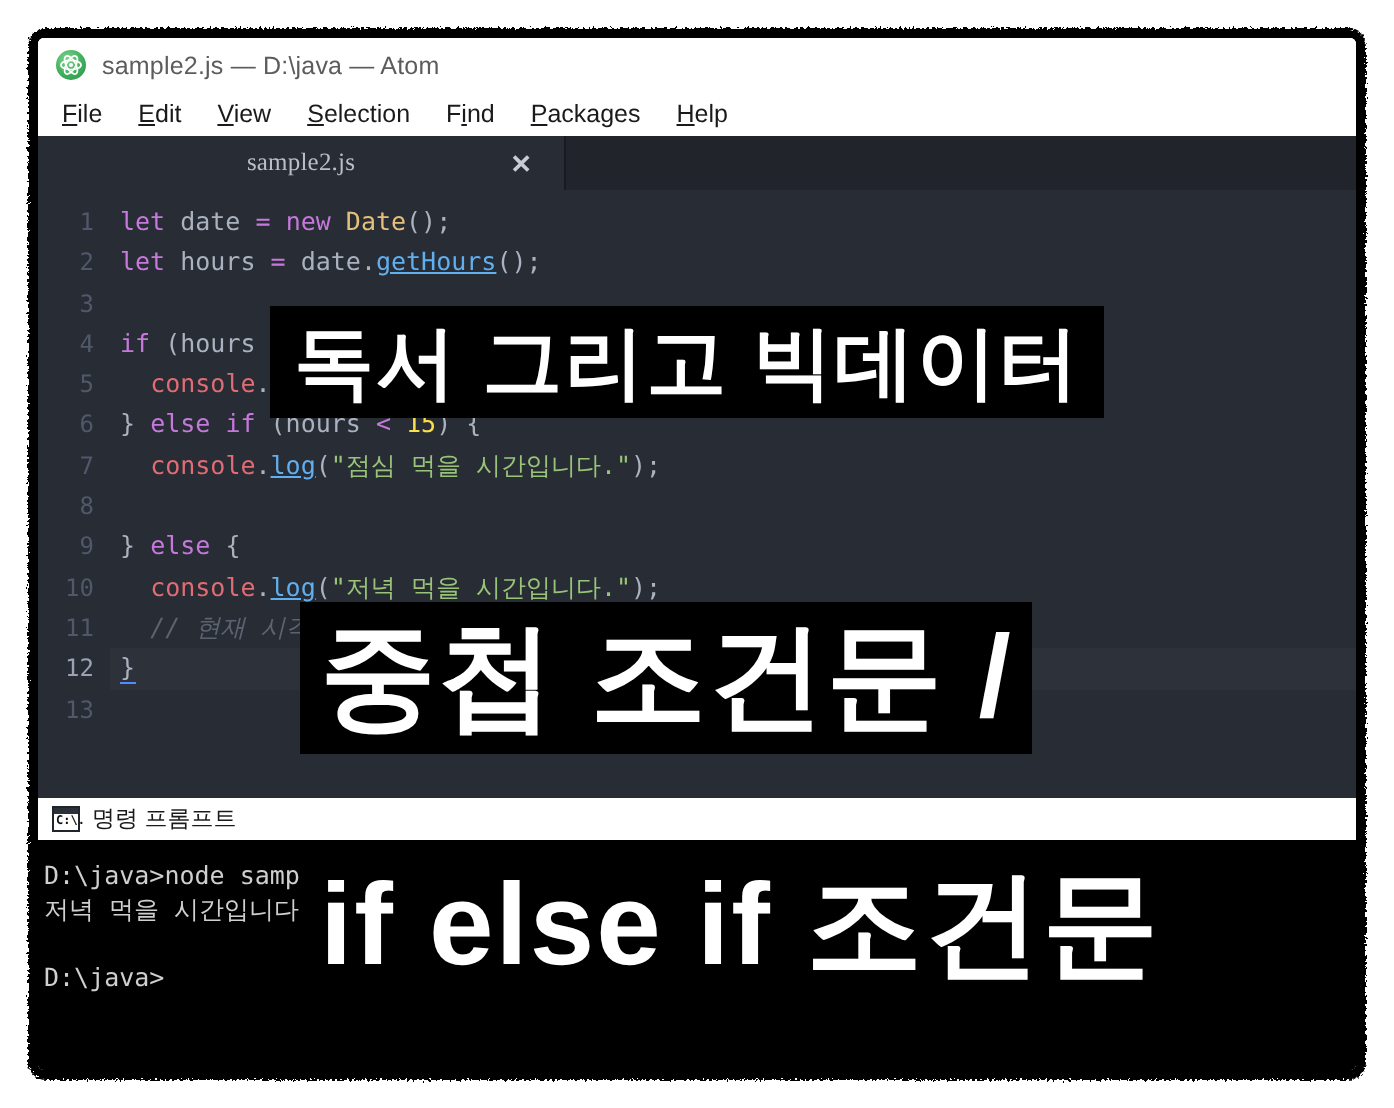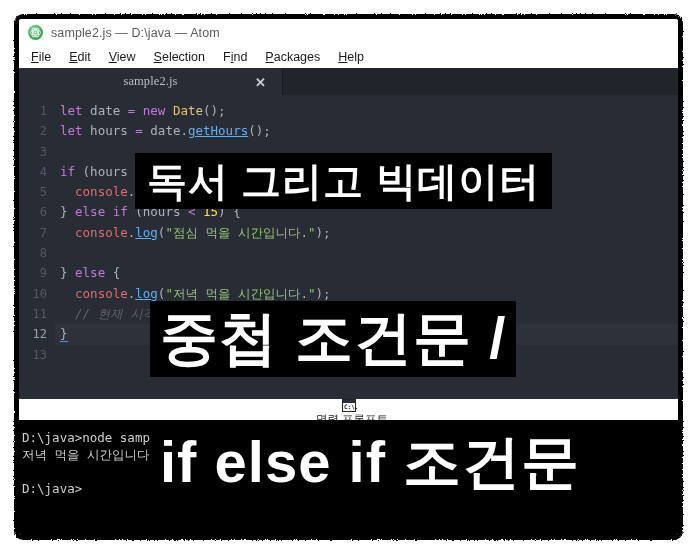--- a/index.html
+++ b/index.html
@@ -194,21 +194,20 @@
     background: #000000;
   }
   #cmd-titlebar {
     position: absolute;
     left: 0; top: 0;
     width: 659px; height: 21px;
     background: #ffffff;
     display: flex;
     align-items: center;
     padding-left: 7px;
-    flex-direction: column;
   }
   #cmd-icon {
     width: 14px; height: 13px;
     background: #ffffff;
     border: 1px solid #20252c;
     margin-right: 6px;
     position: relative;
     flex: 0 0 auto;
     display: flex;
     align-items: flex-end;

